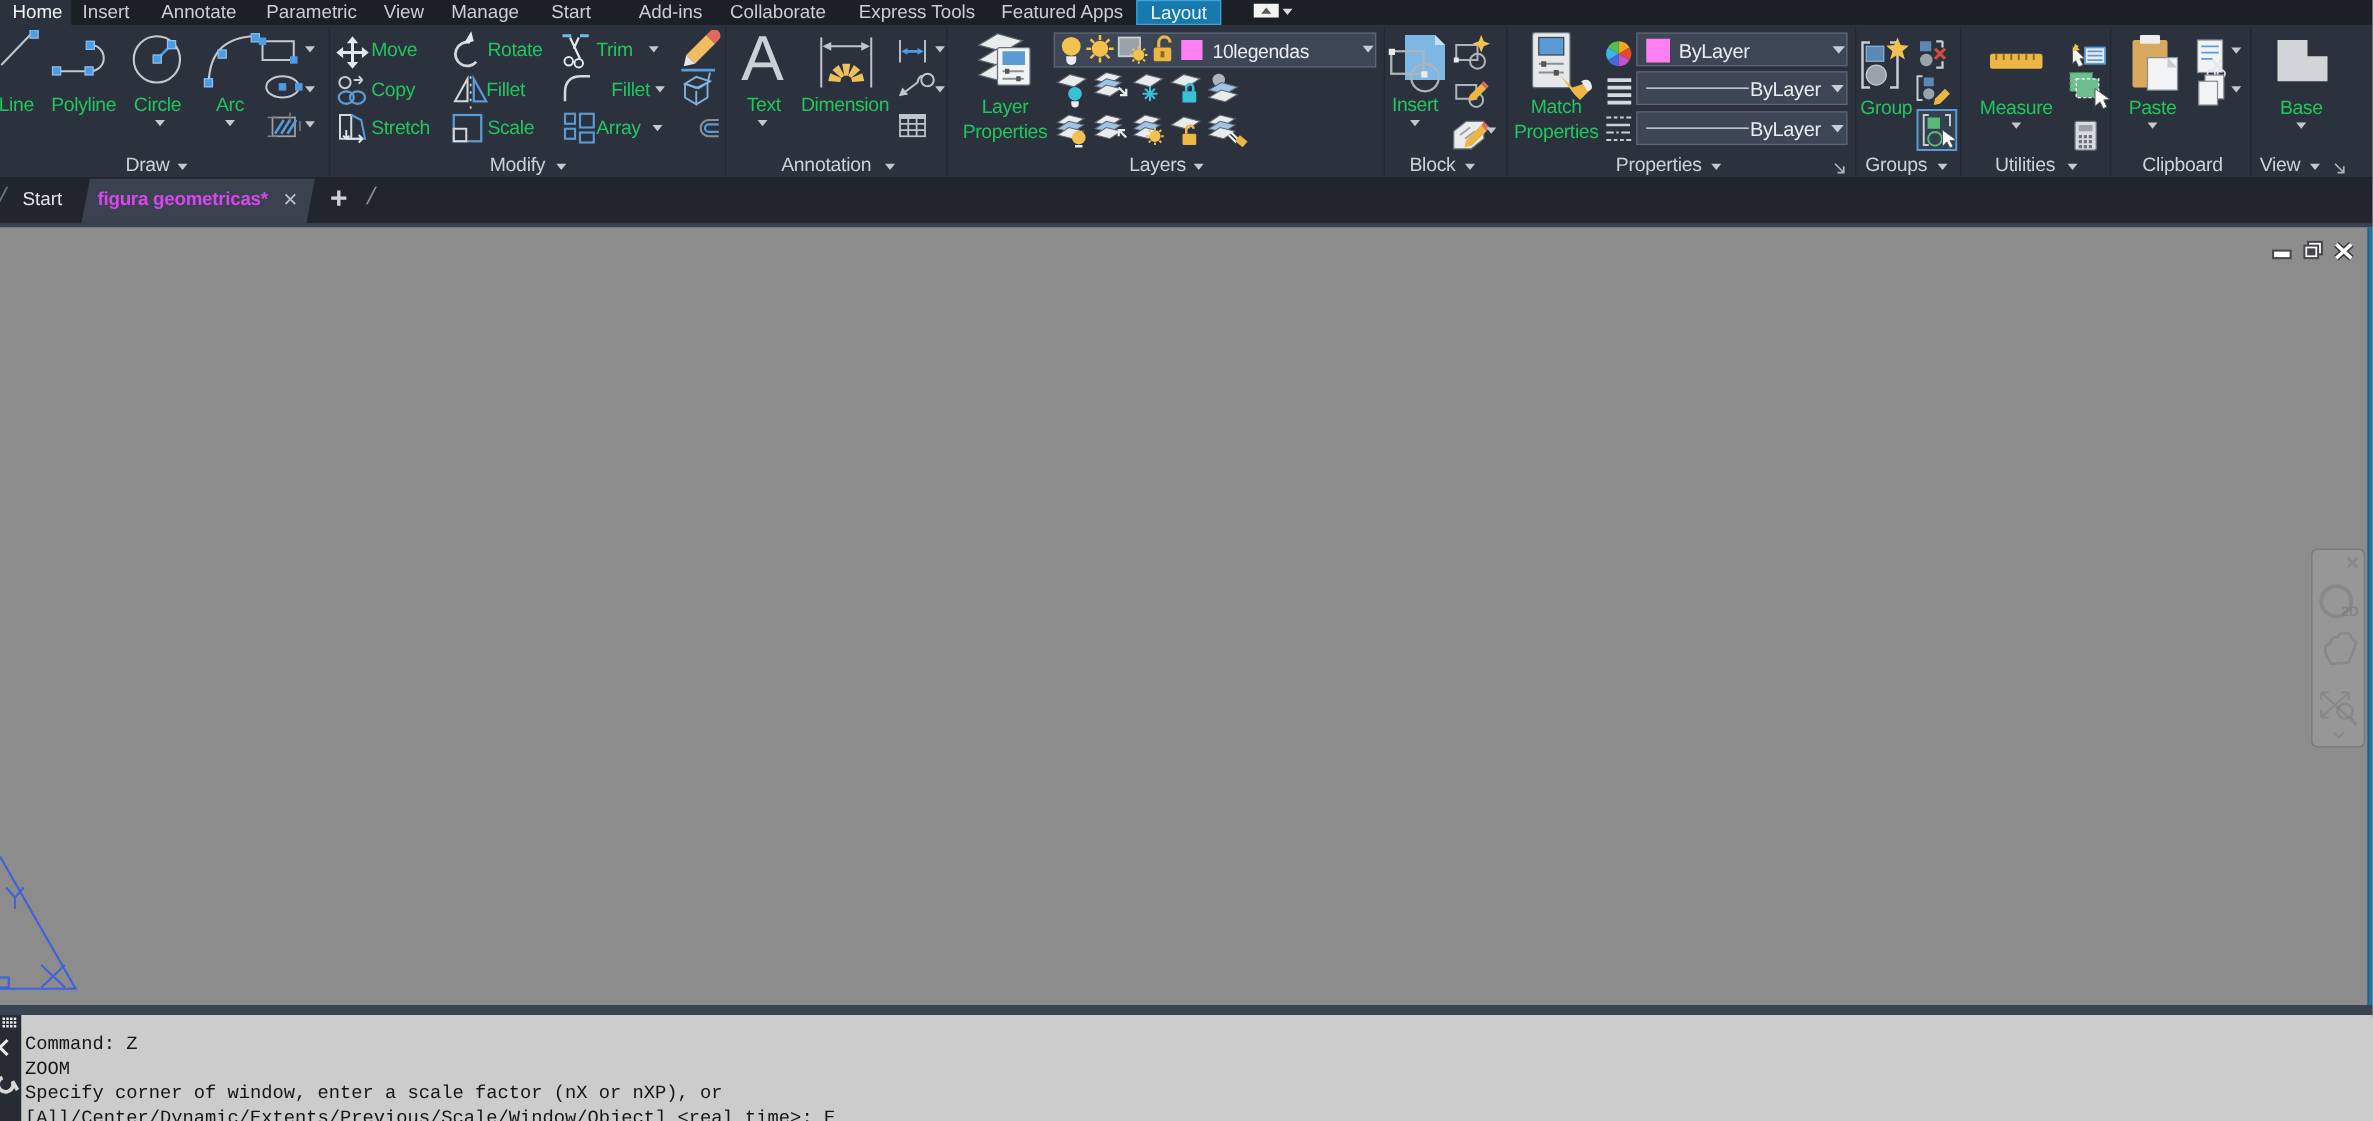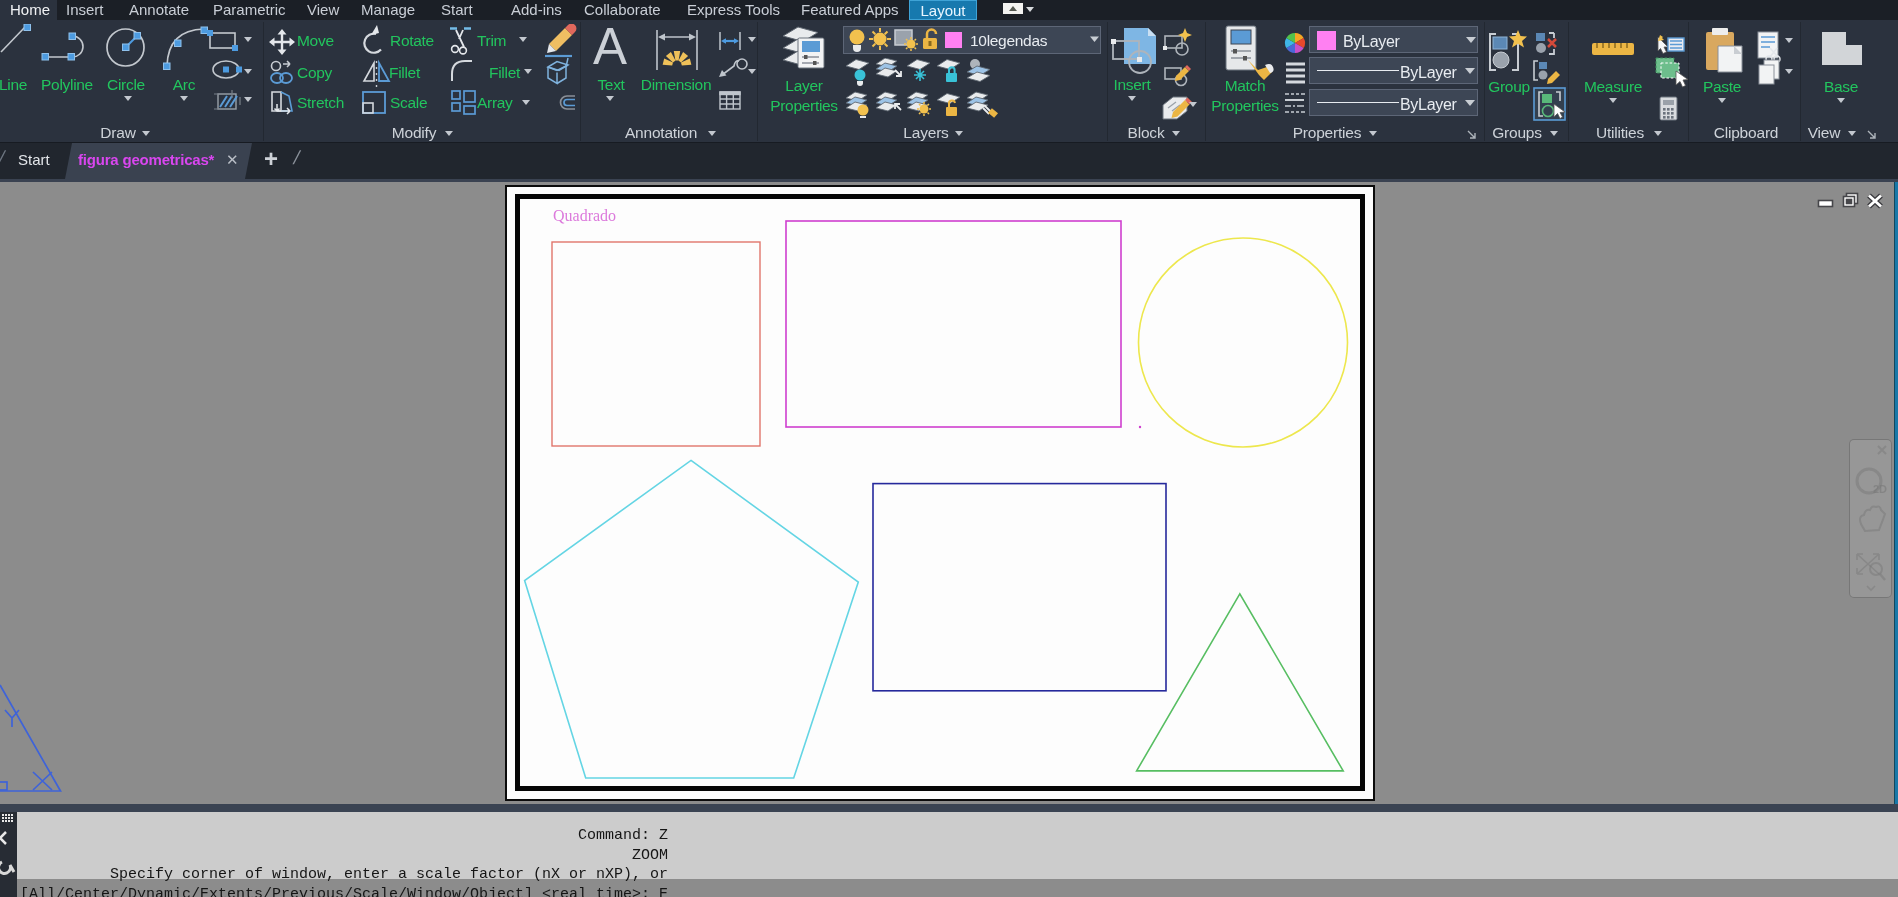--- a/index.html
+++ b/index.html
@@ -35,21 +35,21 @@
      background:#3A4250; transform:skewX(-11deg); transform-origin:top left; }
   
   #canvas { left:0; top:182px; width:1898px; height:622px; background:#8C8C8C; }
   #paper { position:absolute; left:505px; top:3px; width:870px; height:616px;
      background:#FDFDFD; border:2px solid #0B0B0B; }
   #paperinner { position:absolute; left:8px; top:7px; width:850px; height:597px;
      border:5px solid #060606; }
 
   
   #strip { left:0; top:804px; width:1898px; height:8px; background:#3A4352; }
-  #cmd { left:0; top:812px; width:1898px; height:67px; background:#CCCCCC;text-align:right; }
+  #cmd { left:0; top:812px; width:1898px; height:85px; background:#CCCCCC; }
   #cmdleft { position:absolute; left:0; top:0; width:17px; height:85px; background:#272C34; }
   #cmdtext { position:absolute; left:20px; top:14px; font-family:"Liberation Mono",monospace;
      font-size:15px; line-height:19.5px; color:#151515; white-space:pre; }
 </style>
 </head>
 <body>
 <div id="app">
 
   <div id="menubar" class="abs">
     <div class="abs" style="left:0;top:0;width:57px;height:20px;background:#2B323E;"></div>
@@ -496,33 +496,20 @@
     <span class="abs" style="left:-1px;top:4px;font-size:19px;color:#6E7682;transform:skewX(-14deg);">/</span>
     <span class="abs" style="left:18px;top:8px;font-size:15px;color:#E2E5E9;">Start</span>
     <span class="abs" style="left:78px;top:8px;font-size:15px;letter-spacing:-0.2px;font-weight:bold;color:#d946ef;">figura geometricas*</span>
     <span class="abs" style="left:226px;top:8px;font-size:15px;color:#B9BEC6;">✕</span>
     <span class="abs" style="left:264px;top:2px;font-size:24px;color:#CDD1D7;font-weight:bold;">+</span>
     <span class="abs" style="left:294px;top:4px;font-size:19px;color:#8B919B;transform:skewX(-14deg);">/</span>
   </div>
   <div id="tabstrip2" class="abs"></div>
 
   <div id="canvas" class="abs">
-    <div id="paper">
-      <div id="paperinner"></div>
-      <div class="abs" style="left:46px;top:20px;font-family:'Liberation Serif',serif;font-size:16px;color:#DC7ADC;">Quadrado</div>
-      <svg class="abs" style="left:0;top:0;" width="866" height="612" viewBox="0 0 866 612">
-        <rect x="45" y="55" width="208" height="204" fill="none" stroke="#E0756B" stroke-width="1.4"></rect>
-        <rect x="279" y="34" width="335" height="206" fill="none" stroke="#CF3FCF" stroke-width="1.6"></rect>
-        <circle cx="736" cy="155.5" r="104.5" fill="none" stroke="#EDE74D" stroke-width="1.6"></circle>
-        <polygon points="184,273.4 351.3,395 286.7,591 78.7,591 17.6,393.5" fill="none" stroke="#64D5E4" stroke-width="1.6"></polygon>
-        <rect x="366" y="296.6" width="293" height="207.2" fill="none" stroke="#26299C" stroke-width="1.6"></rect>
-        <polygon points="732.8,406.8 629.6,583.9 836.2,583.9" fill="none" stroke="#57BE62" stroke-width="1.6"></polygon>
-        <circle cx="633" cy="240" r="1.2" fill="#CF3FCF"></circle>
-      </svg>
-    </div>
 
     <svg class="abs" style="left:0;top:500px;" width="70" height="112" viewBox="0 0 70 112">
       <polyline points="0,3 60.5,109 0,109" fill="none" stroke="#3E63D9" stroke-width="1.7"></polyline>
       <rect x="-2" y="100" width="9" height="8" fill="none" stroke="#3E63D9" stroke-width="1.7"></rect>
       <path d="M33,90 L52,108 M52,90 L33,108" stroke="#3E63D9" stroke-width="1.7" fill="none"></path>
       <path d="M5,28 L12,36 M19,28 L12,36 L12,45" stroke="#3E63D9" stroke-width="1.7" fill="none"></path>
     </svg>
 
     <svg class="abs" style="left:1812px;top:8px;" width="76" height="20" viewBox="0 0 76 20">
       <rect x="6.5" y="10.5" width="14" height="6" fill="#FFFFFF" stroke="#46464A" stroke-width="1.6"></rect>

